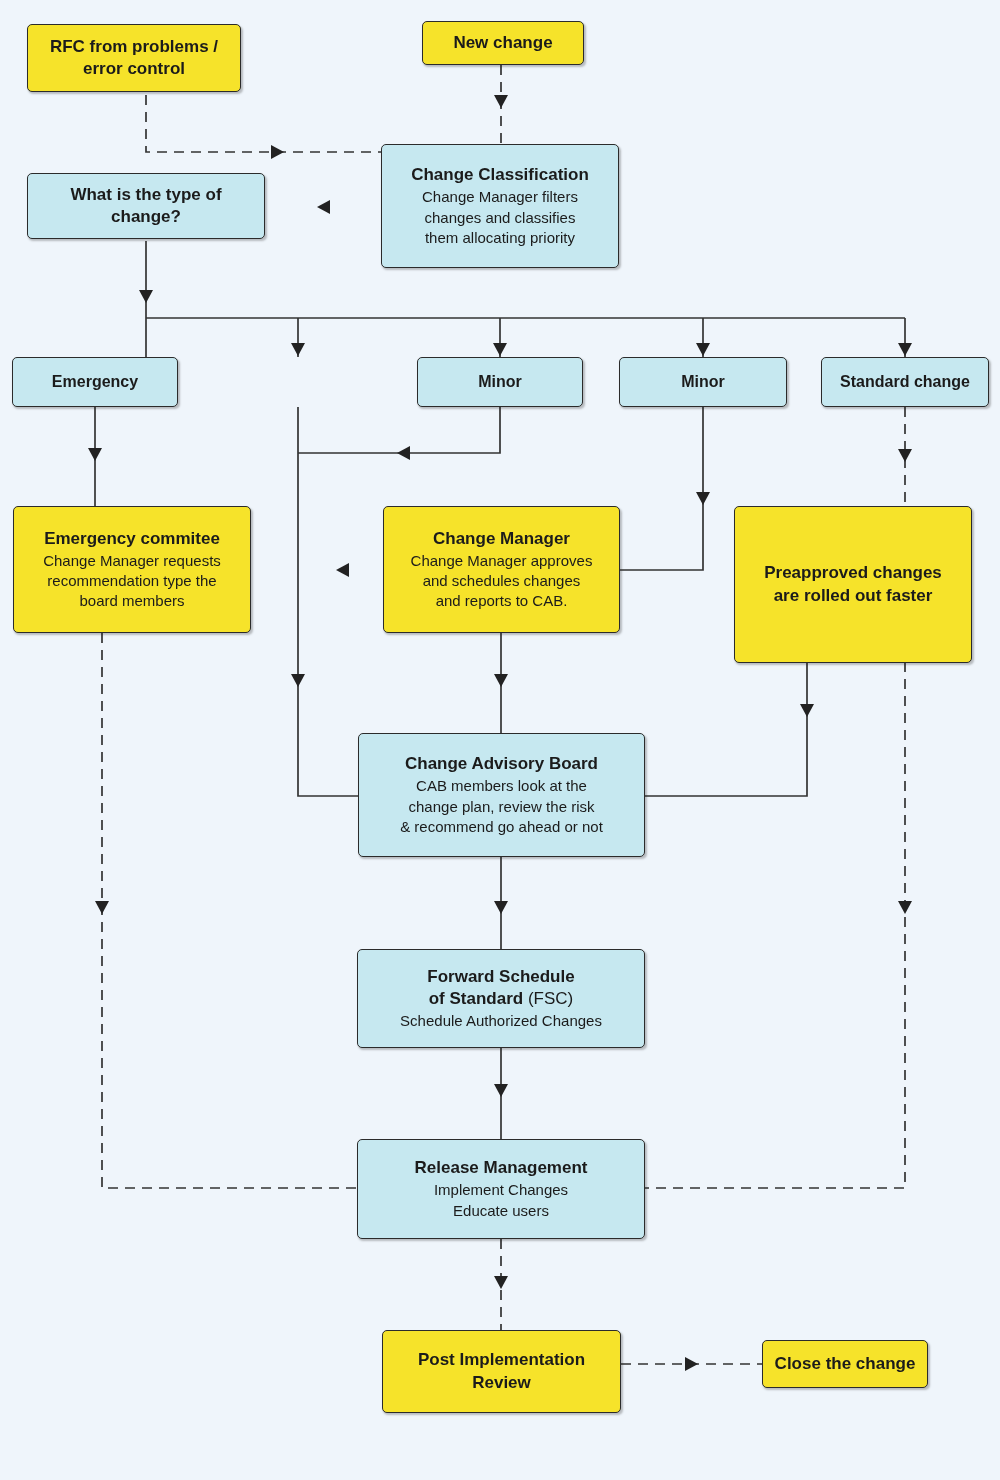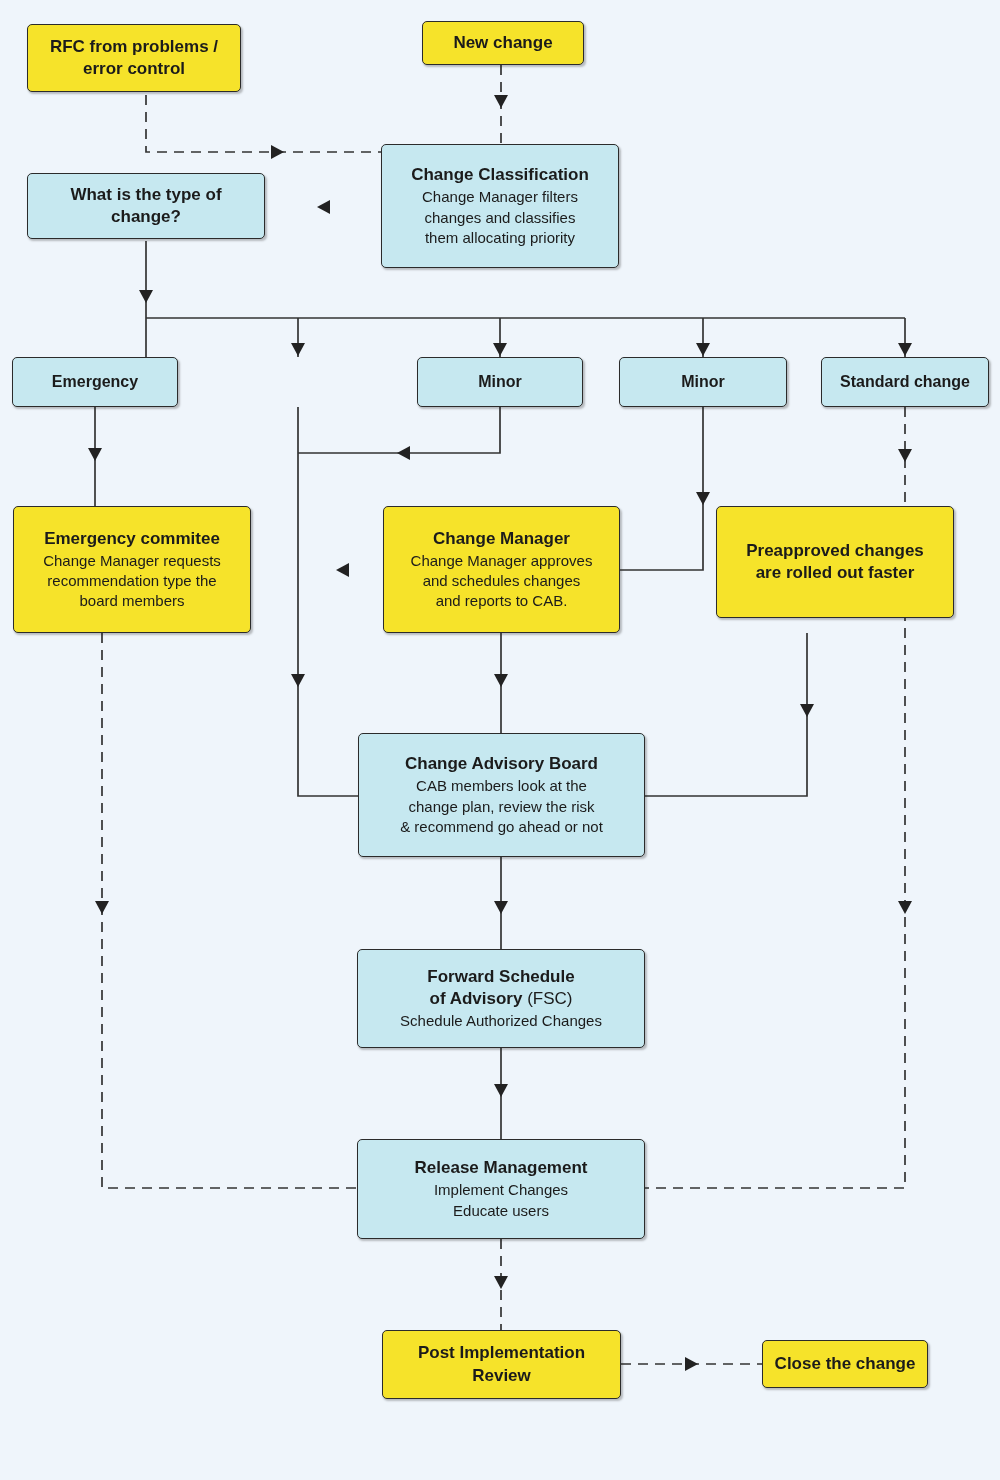--- a/index.html
+++ b/index.html
@@ -139,53 +139,53 @@
 
   <div class="node yellow" style="left:383px;top:506px;width:237px;height:127px">
     <div class="title">Change Manager</div>
     <div class="body">
       <span class="line">Change Manager approves</span>
       <span class="line">and schedules changes</span>
       <span class="line">and reports to CAB.</span>
     </div>
   </div>
 
-  <div class="node yellow" style="left:716px;top:506px;width:238px;height:112px">
+  <div class="node yellow" style="left:734px;top:506px;width:238px;height:157px">
     <div class="title">
       <span class="line">Preapproved changes</span>
       <span class="line">are rolled out faster</span>
     </div>
   </div>
 
   <div class="node blue" style="left:358px;top:733px;width:287px;height:124px">
     <div class="title">Change Advisory Board</div>
     <div class="body">
       <span class="line">CAB members look at the</span>
       <span class="line">change plan, review the risk</span>
       <span class="line">&amp; recommend go ahead or not</span>
     </div>
   </div>
 
   <div class="node blue" style="left:357px;top:949px;width:288px;height:99px">
     <div class="title">
       <span class="line">Forward Schedule</span>
-      <span class="line"><span>of Advisory</span> <span class="reg">(FSC)</span></span>
+      <span class="line"><span>of Standard</span> <span class="reg">(FSC)</span></span>
     </div>
     <div class="body">Schedule Authorized Changes</div>
   </div>
 
   <div class="node blue" style="left:357px;top:1139px;width:288px;height:100px">
     <div class="title">Release Management</div>
     <div class="body">
       <span class="line">Implement Changes</span>
       <span class="line">Educate users</span>
     </div>
   </div>
 
-  <div class="node yellow" style="left:382px;top:1330px;width:239px;height:69px">
+  <div class="node yellow" style="left:382px;top:1330px;width:239px;height:83px">
     <div class="title">
       <span class="line">Post Implementation</span>
       <span class="line">Review</span>
     </div>
   </div>
 
   <div class="node yellow" style="left:762px;top:1340px;width:166px;height:48px">
     <div class="title">Close the change</div>
   </div>
 

